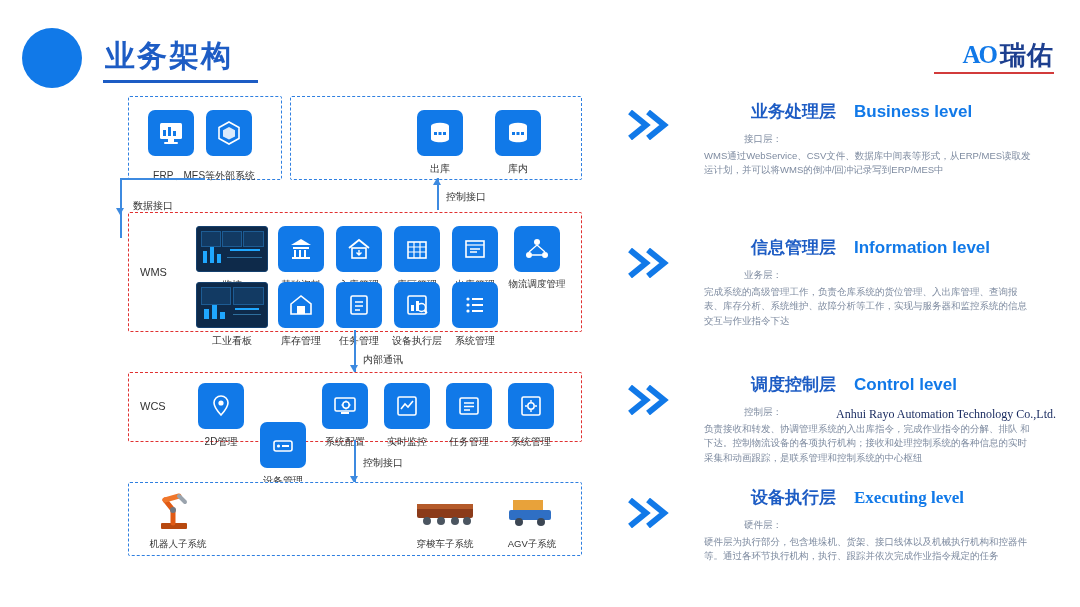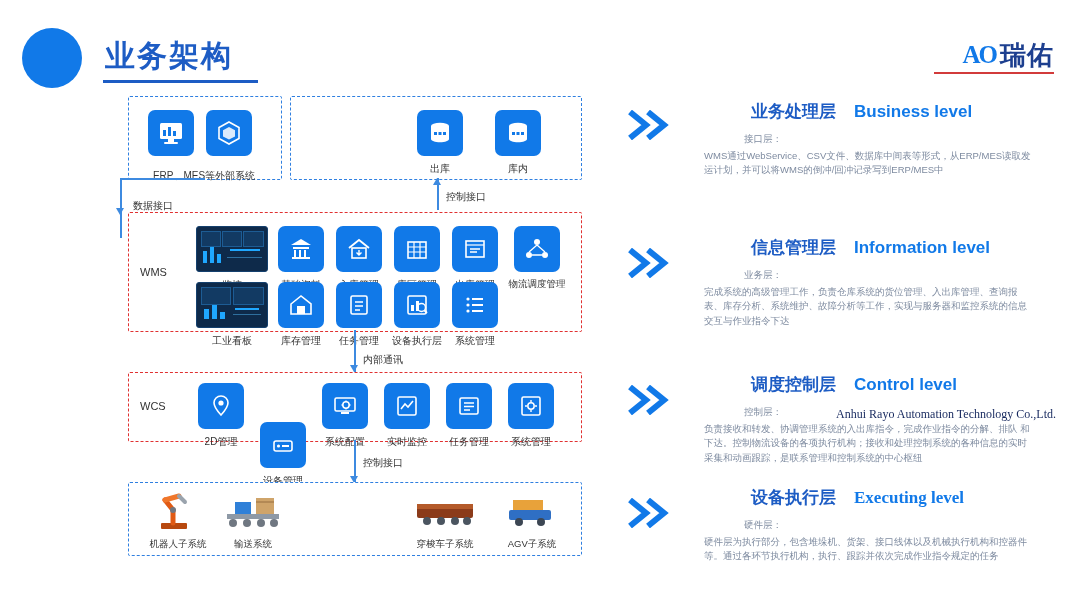--- a/index.html
+++ b/index.html
@@ -441,35 +441,20 @@
         <rect x="10" y="33" width="26" height="6" rx="1" fill="#b8490f"></rect>
         <path d="M22 33 V20 L14 10" stroke="#e05a14" stroke-width="5" fill="none" stroke-linecap="round"></path>
         <path d="M14 10 L28 6" stroke="#f0762a" stroke-width="5" fill="none" stroke-linecap="round"></path>
         <path d="M28 6 L34 12" stroke="#9aa3ad" stroke-width="4" fill="none" stroke-linecap="round"></path>
         <circle cx="22" cy="20" r="3" fill="#6f7781"></circle>
       </svg>
     </div>
     <div class="cap small">机器人子系统</div>
   </div>
 
-  <div class="cell" style="left:215px;top:490px;width:76px;">
-    <div style="height:42px;display:flex;align-items:center;justify-content:center;">
-      <svg width="60" height="42" viewBox="0 0 60 42">
-        <rect x="4" y="24" width="52" height="5" fill="#8e99a6"></rect>
-        <circle cx="10" cy="33" r="4" fill="#6f7781"></circle>
-          <circle cx="24" cy="33" r="4" fill="#6f7781"></circle>
-          <circle cx="38" cy="33" r="4" fill="#6f7781"></circle>
-          <circle cx="51" cy="33" r="4" fill="#6f7781"></circle>
-        <rect x="12" y="12" width="16" height="12" fill="#2f80d8"></rect>
-        <rect x="33" y="8" width="18" height="16" fill="#cfa46a"></rect>
-        <path d="M33 12 h18" stroke="#a77f4d" stroke-width="1.4"></path>
-      </svg>
-    </div>
-    <div class="cap small">输送系统</div>
-  </div>
 
 
   <div class="cell" style="left:400px;top:490px;width:90px;">
     <div style="height:42px;display:flex;align-items:center;justify-content:center;">
       <svg width="72" height="42" viewBox="0 0 72 42">
         <rect x="8" y="14" width="56" height="14" rx="2" fill="#8b3b1a"></rect>
         <rect x="8" y="14" width="56" height="5" fill="#b4estimate"></rect>
         <rect x="8" y="14" width="56" height="5" fill="#b45a2a"></rect>
         <circle cx="18" cy="31" r="4" fill="#4b5560"></circle>
           <circle cx="32" cy="31" r="4" fill="#4b5560"></circle>

